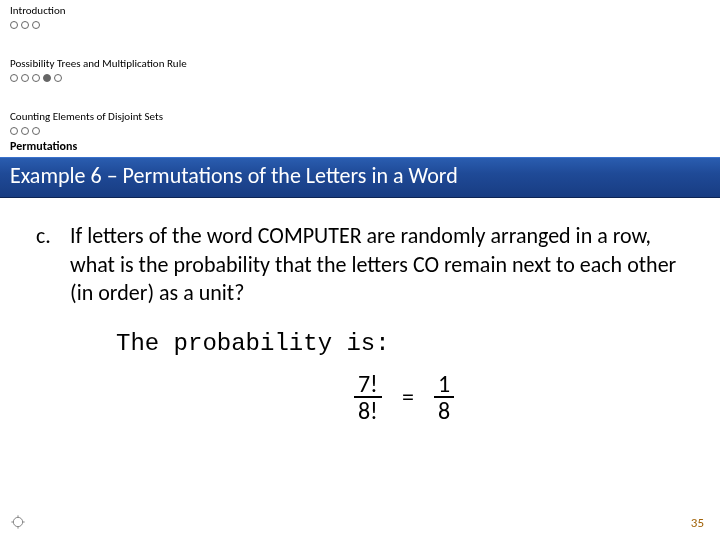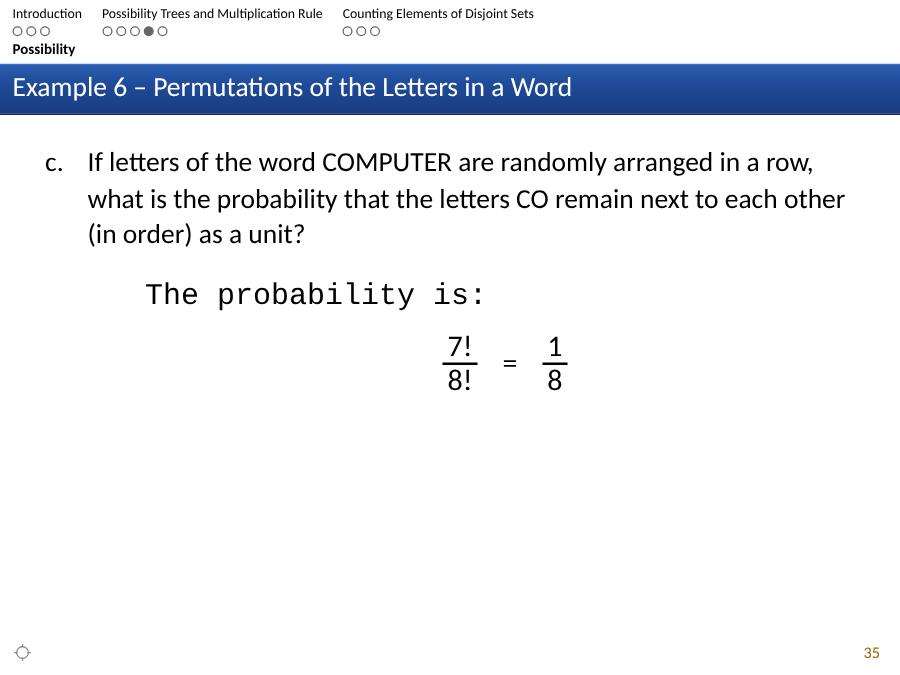--- a/index.html
+++ b/index.html
@@ -7,23 +7,24 @@
     width: 720px;
     height: 540px;
     font-family: "Calibri", "Segoe UI", sans-serif;
     background: #fff;
     position: relative;
     overflow: hidden;
   }
   .topnav {
     display: flex;
     padding: 4px 10px 2px 10px;
-    gap: 16px;
+    gap: 28px;
     font-size: 11px;
     color: #000;
+    flex-direction: column;
   }
   .nav-col { display: flex; flex-direction: column; gap: 2px; }
   .dots { display: flex; gap: 3px; margin-top: 2px; }
   .dot {
     width: 8px; height: 8px; border-radius: 50%;
     border: 1.2px solid #666; background: transparent;
   }
   .dot.filled { background: #666; }
   .section-label {
     font-size: 12px;
@@ -114,21 +115,21 @@
   <div class="nav-col">
     <span>Counting Elements of Disjoint Sets</span>
     <div class="dots">
       <span class="dot"></span>
       <span class="dot"></span>
       <span class="dot"></span>
     </div>
   </div>
 </div>
 
-<div class="section-label">Possibility</div>
+<div class="section-label">Permutations</div>
 
 <div class="title-bar">Example 6 – Permutations of the Letters in a Word</div>
 
 <div class="content">
   <div class="item">
     <span class="item-marker">c.</span>
     <span>If letters of the word COMPUTER are randomly arranged in a row, what is the probability that the letters CO remain next to each other (in order) as a unit?</span>
   </div>
 
   <div class="prob-line">The probability is:</div>

